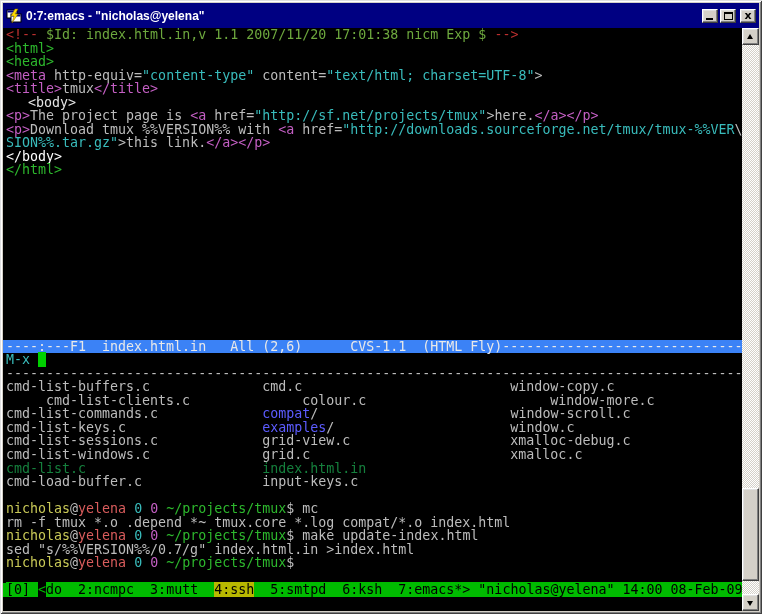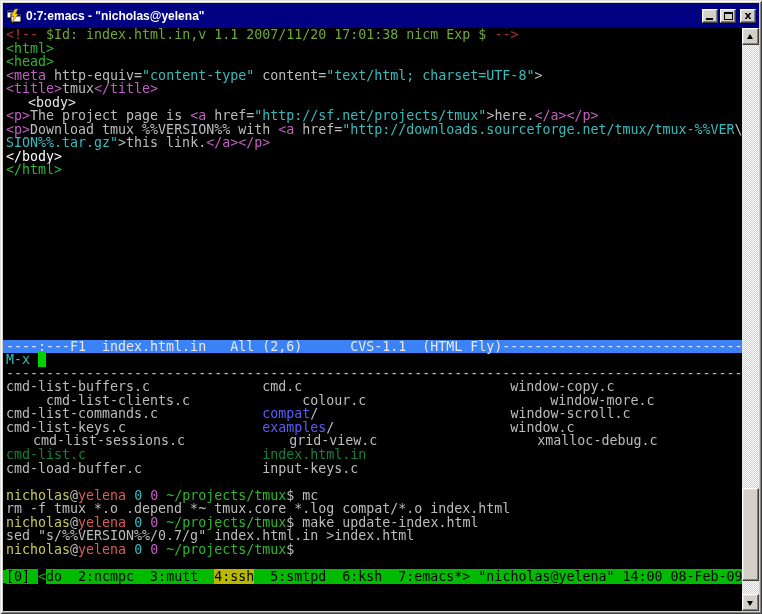--- a/index.html
+++ b/index.html
@@ -153,21 +153,22 @@
         <div class="line"></div>
         <div class="line"></div>
         <div class="line"></div>
         <div class="line" style="background: #3b82f6;"><span style="color: rgb(233, 233, 233);">----:---F1  index.html.in   All (2,6)      CVS-1.1  (HTML Fly)------------------------------</span></div>
         <div class="line"><span style="color: rgb(57, 188, 188);">M-x </span><span style="color: rgb(0, 0, 0); background: rgb(0, 207, 0);"> </span></div>
         <div class="line"><span style="color: rgb(188, 188, 188);">--------------------------------------------------------------------------------------------</span></div>
         <div class="line"><span style="color: rgb(188, 188, 188); text-align: center;">cmd-list-buffers.c              cmd.c                          window-copy.c</span></div>
         <div class="line"><span style="color: rgb(188, 188, 188); margin-left: 40px;">cmd-list-clients.c              colour.c                       window-more.c</span></div>
         <div class="line"><span style="color: rgb(188, 188, 188);">cmd-list-commands.c             </span><span style="color: rgb(92, 92, 255);">compat</span><span style="color: rgb(188, 188, 188);">/</span><span style="color: rgb(188, 188, 188);">                        window-scroll.c</span></div>
         <div class="line"><span style="color: rgb(188, 188, 188);">cmd-list-keys.c                 </span><span style="color: rgb(92, 92, 255);">examples</span><span style="color: rgb(188, 188, 188);">/</span><span style="color: rgb(188, 188, 188);">                      window.c</span></div>
-        <div class="line"><span style="color: rgb(188, 188, 188); margin-left: 27px;">cmd-list-sessions.c             grid-view.c                    xmalloc-debug.c</span></div>
+        <div class="line"><span style="color: rgb(188, 188, 188);">cmd-list-sessions.c             grid-view.c                    xmalloc-debug.c</span></div>
+        <div class="line"><span style="color: rgb(188, 188, 188);">cmd-list-windows.c              grid.c                         xmalloc.c</span></div>
         <div class="line"><span style="color: #15803d;">cmd-list.c                      index.html.in</span></div>
         <div class="line"><span style="color: rgb(188, 188, 188);">cmd-load-buffer.c               input-keys.c</span></div>
         <div class="line"></div>
         <div class="line"><span style="color: rgb(201, 201, 87);">nicholas</span><span style="color: rgb(188, 188, 188);">@</span><span style="color: rgb(217, 92, 92);">yelena</span><span style="color: rgb(188, 188, 188);"> </span><span style="color: rgb(57, 188, 188);">0</span><span style="color: rgb(188, 188, 188);"> </span><span style="color: rgb(196, 95, 196);">0</span><span style="color: rgb(188, 188, 188);"> </span><span style="color: rgb(45, 184, 45);">~/projects/tmux</span><span style="color: rgb(188, 188, 188);">$ mc</span></div>
         <div class="line"><span style="color: rgb(188, 188, 188);">rm -f tmux *.o .depend *~ tmux.core *.log compat/*.o index.html</span></div>
         <div class="line"><span style="color: rgb(201, 201, 87);">nicholas</span><span style="color: rgb(188, 188, 188);">@</span><span style="color: rgb(217, 92, 92);">yelena</span><span style="color: rgb(188, 188, 188);"> </span><span style="color: rgb(57, 188, 188);">0</span><span style="color: rgb(188, 188, 188);"> </span><span style="color: rgb(196, 95, 196);">0</span><span style="color: rgb(188, 188, 188);"> </span><span style="color: rgb(45, 184, 45);">~/projects/tmux</span><span style="color: rgb(188, 188, 188);">$ make update-index.html</span></div>
         <div class="line"><span style="color: rgb(188, 188, 188);">sed "s/%%VERSION%%/0.7/g" index.html.in &gt;index.html</span></div>
         <div class="line"><span style="color: rgb(201, 201, 87);">nicholas</span><span style="color: rgb(188, 188, 188);">@</span><span style="color: rgb(217, 92, 92);">yelena</span><span style="color: rgb(188, 188, 188);"> </span><span style="color: rgb(57, 188, 188);">0</span><span style="color: rgb(188, 188, 188);"> </span><span style="color: rgb(196, 95, 196);">0</span><span style="color: rgb(188, 188, 188);"> </span><span style="color: rgb(45, 184, 45);">~/projects/tmux</span><span style="color: rgb(188, 188, 188);">$</span></div>
         <div class="line"></div>
         <div class="line" style="background: rgb(0, 187, 0);"><span style="color: rgb(0, 0, 0); background: rgb(0, 187, 0);">[0] </span><span style="color: rgb(0, 187, 0); background: rgb(0, 0, 0);">&lt;</span><span style="color: rgb(0, 0, 0); background: rgb(0, 187, 0);">do  2:ncmpc  3:mutt  </span><span style="color: rgb(0, 0, 0); background: rgb(184, 184, 0);">4:ssh</span><span style="color: rgb(0, 0, 0); background: rgb(0, 187, 0);">  5:smtpd  6:ksh  7:emacs*&gt; </span><span style="color: rgb(0, 0, 0); background: rgb(0, 187, 0);">"nicholas@yelena" 14:00 08-Feb-09</span></div>

